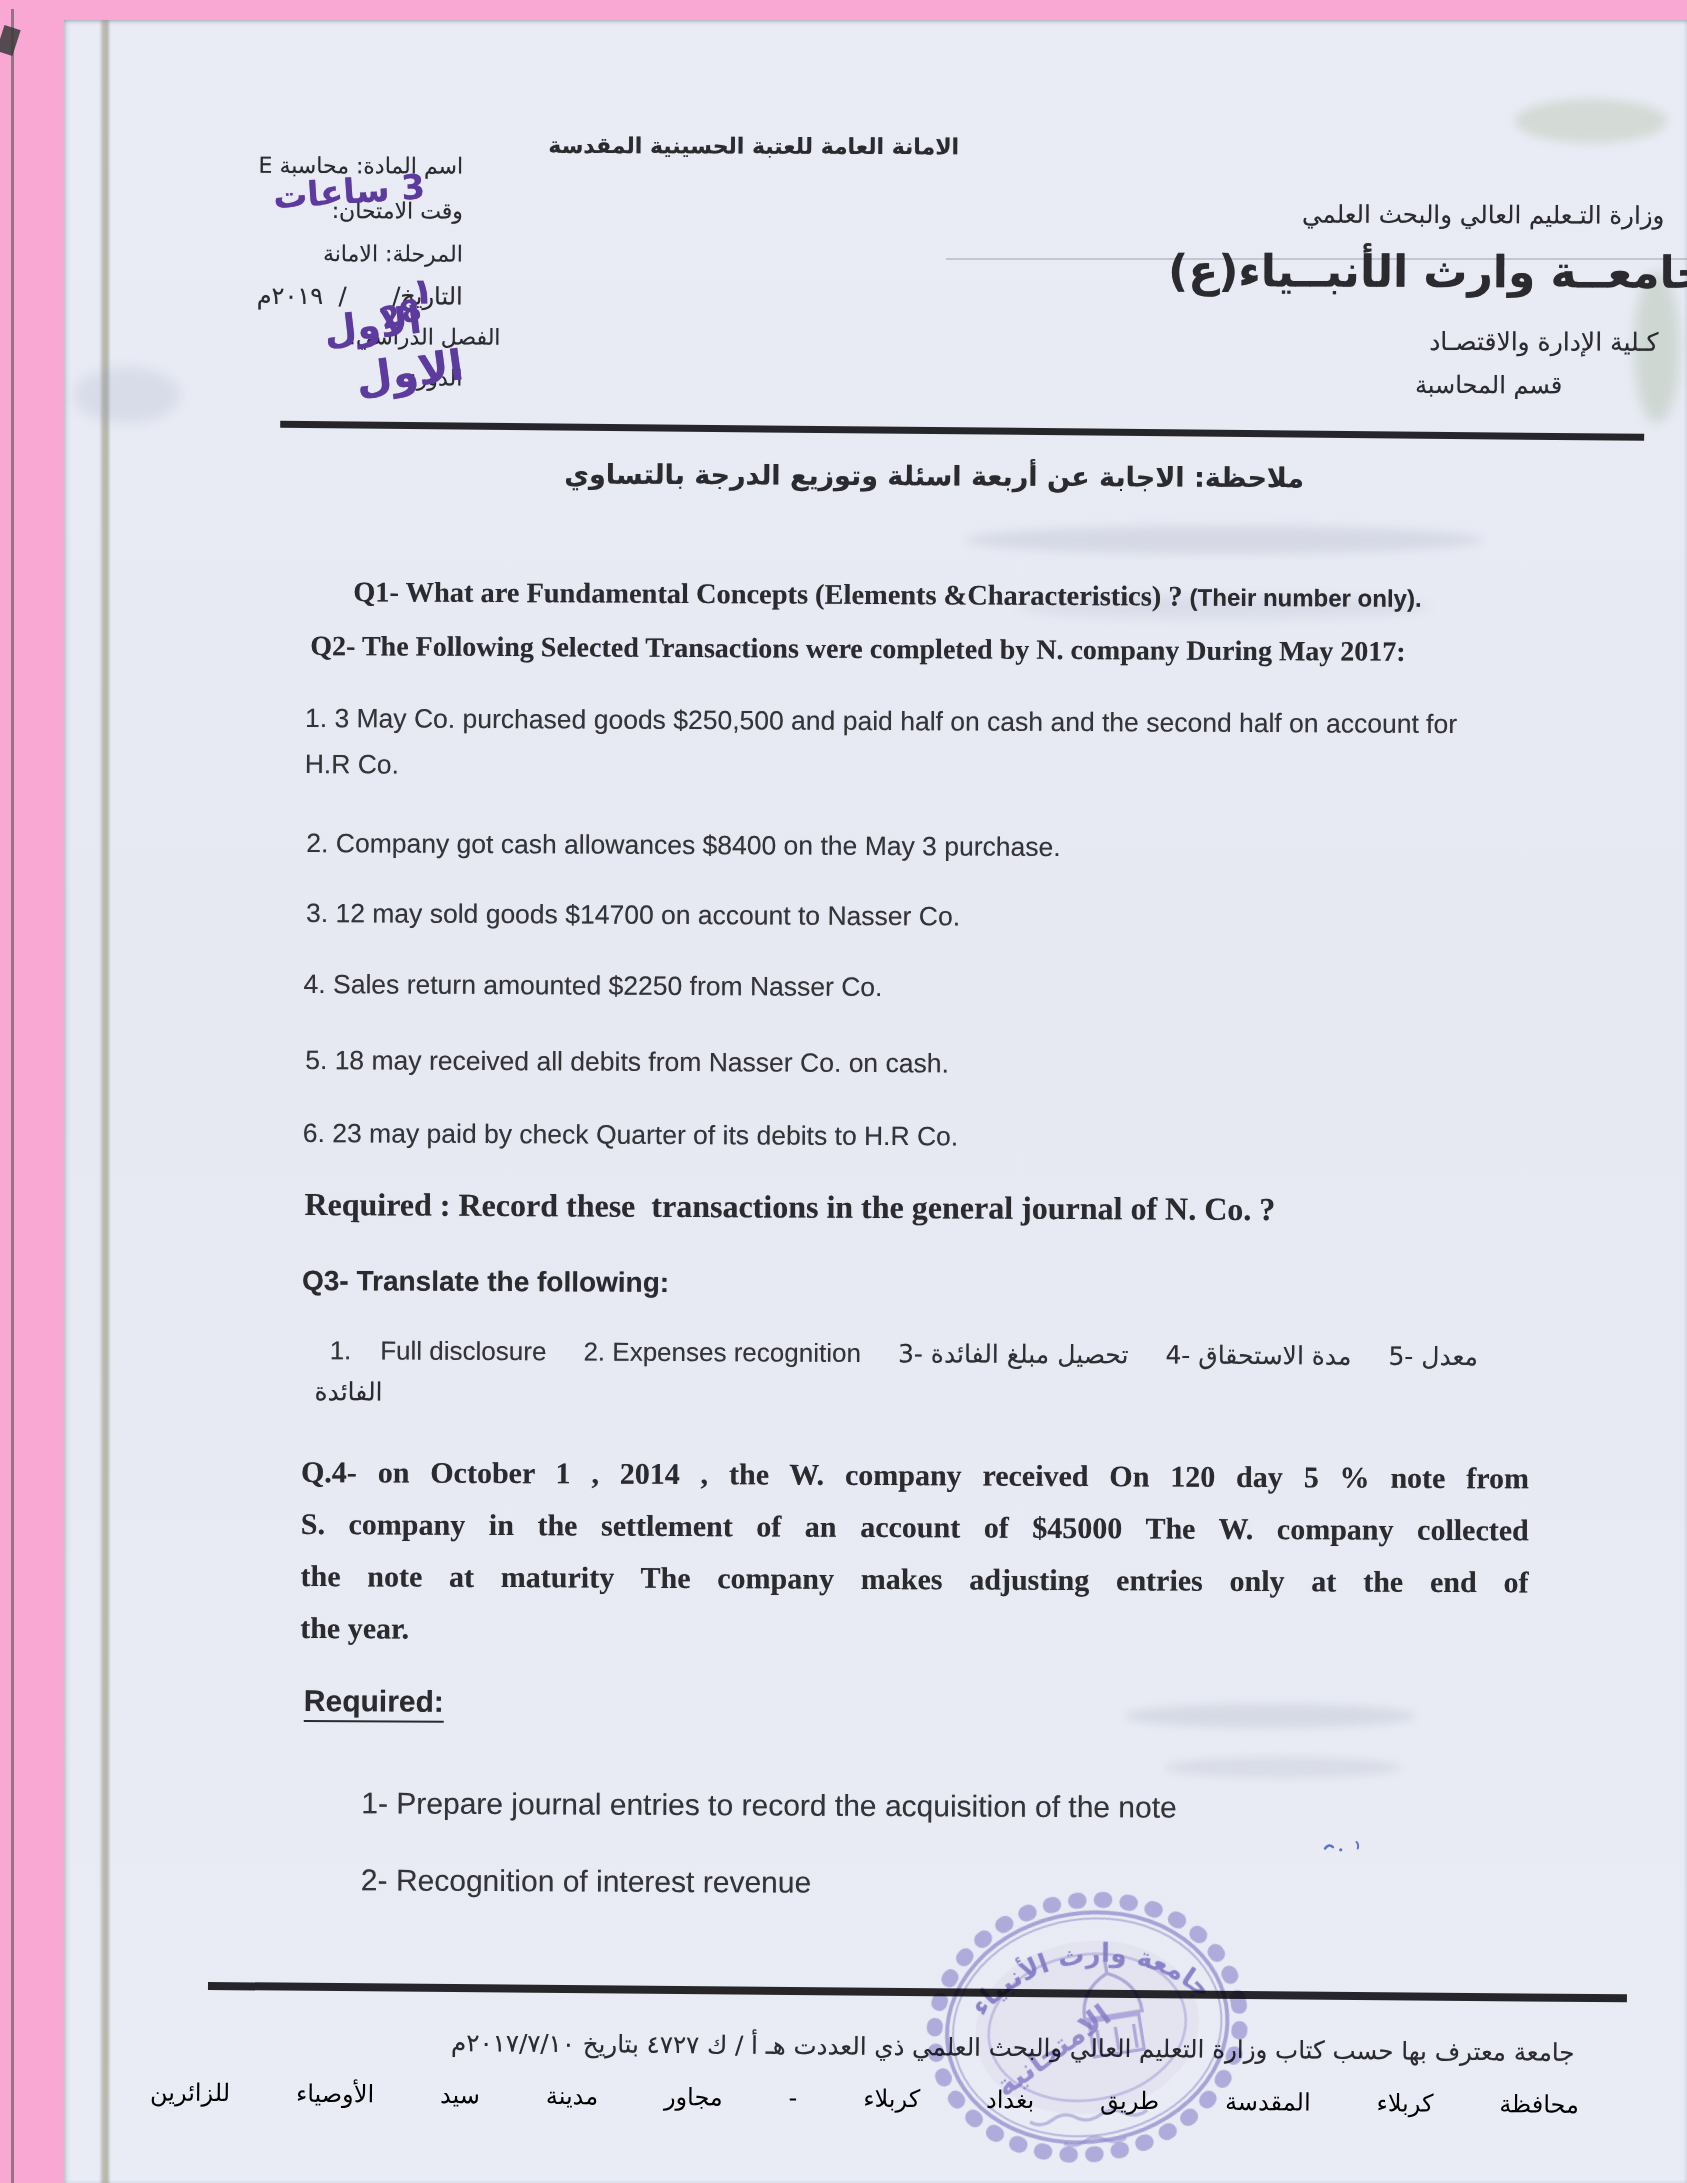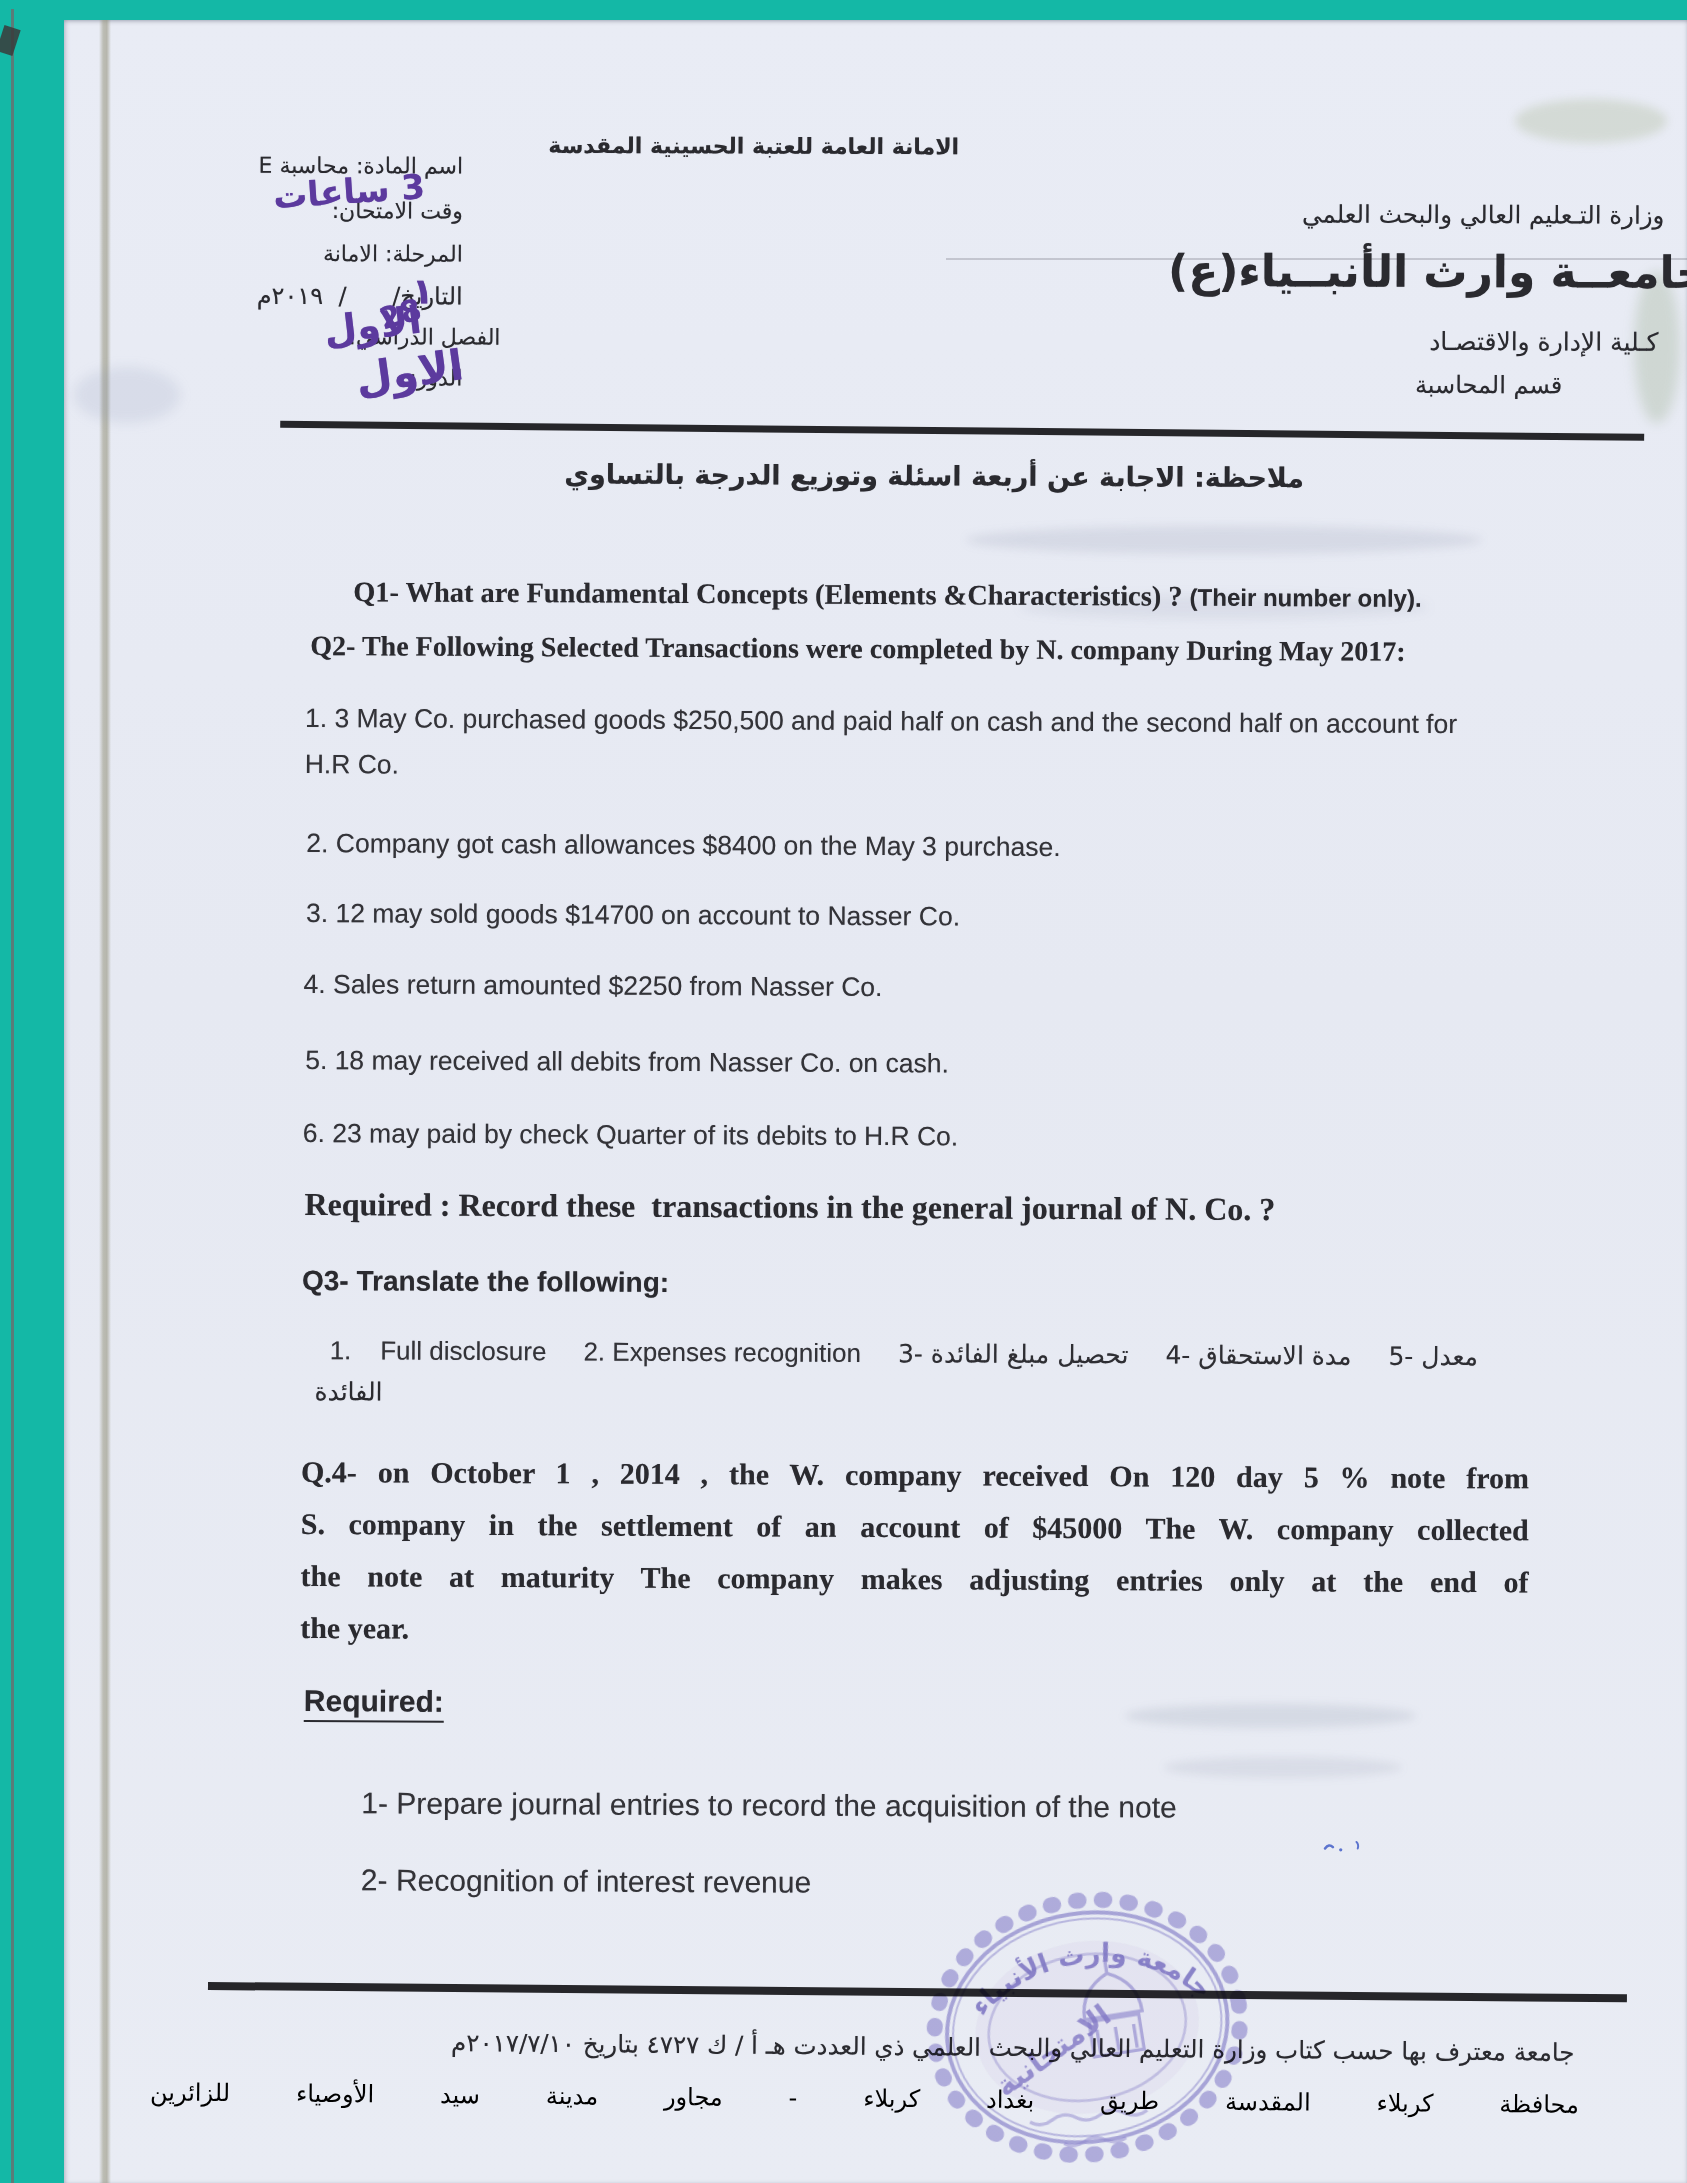--- a/index.html
+++ b/index.html
@@ -1,16 +1,16 @@
 <!DOCTYPE html>
 <html style="font-size:10.6px"><head>
 <meta charset="utf-8">
 <style>
   html,body{margin:0;padding:0;background:#fbfbf7;}
-  .scene{position:relative;width:1687px;height:2183px;background:#14b8a6;overflow:hidden;
+  .scene{position:relative;width:1687px;height:2183px;background:#f9a8d4;overflow:hidden;
          font-family:"Liberation Sans",sans-serif;}
   .paper{position:absolute;left:64px;top:20px;width:1624px;height:2163px;
          background:linear-gradient(180deg,#e9ecf5 0%,#e6e9f2 45%,#e9ecf4 100%);
          box-shadow:inset 3.3px 0 5.3px -2px rgba(110,115,135,.4), inset 0 3.3px 4.6px -2px rgba(110,115,135,.45), inset -2.6px 0 4px -2px rgba(110,115,135,.35);}
   .crease{position:absolute;left:99px;top:20px;width:12px;height:2163px;
          background:linear-gradient(90deg,rgba(150,148,126,0),rgba(152,150,128,.55) 35%,rgba(148,146,124,.6) 65%,rgba(150,148,126,0));
          filter:blur(0.7px);}
   .edge-line{position:absolute;left:11.2px;top:9.3px;width:2.6px;height:2174px;background:#6d6d6d;opacity:.8;}
   .corner-mark{position:absolute;left:0px;top:26.5px;width:17px;height:26.5px;background:#3a3a3a;transform:rotate(18deg);opacity:.85;}
 

